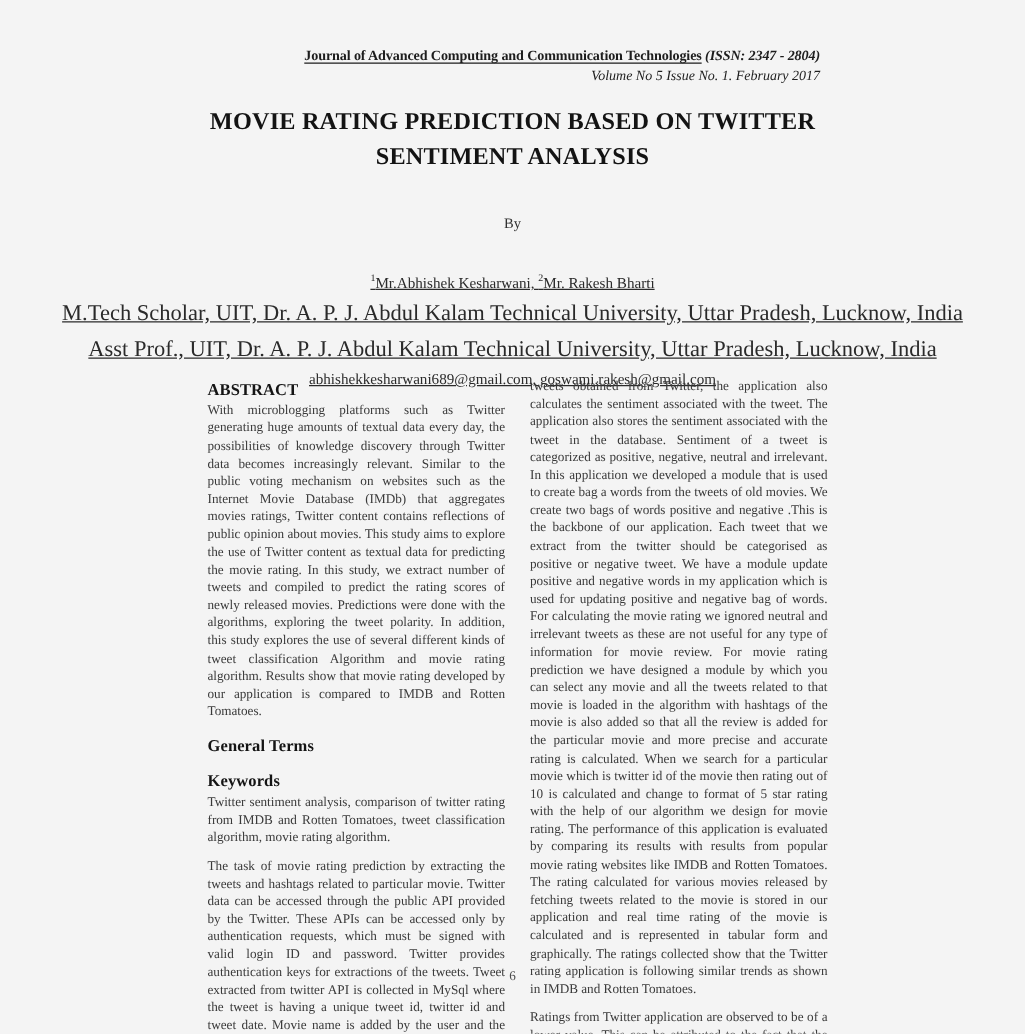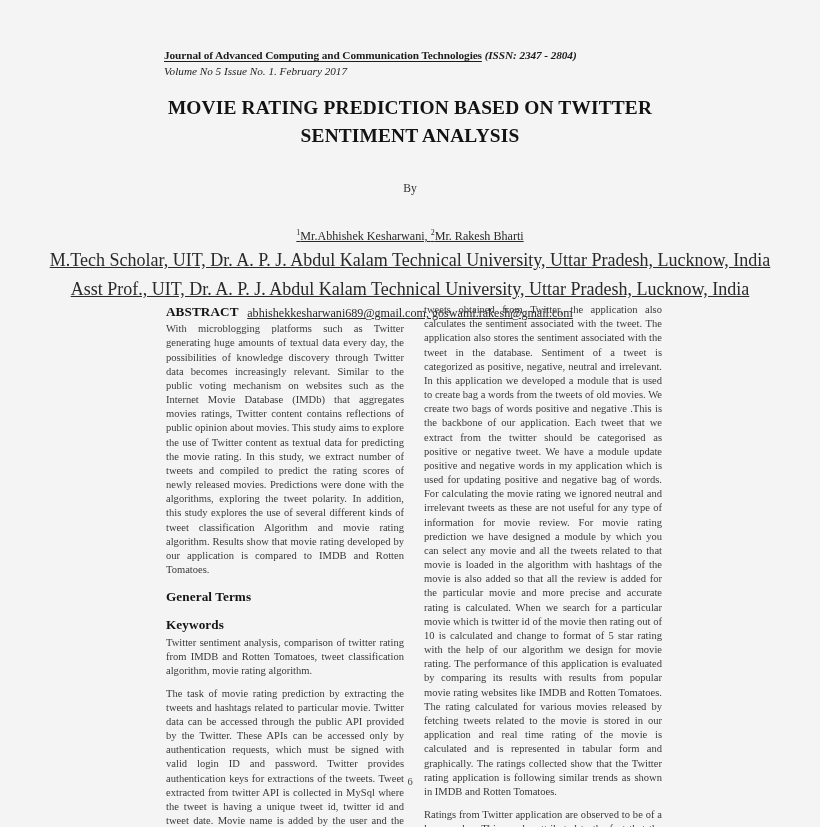--- a/index.html
+++ b/index.html
@@ -20,21 +20,22 @@
     width: 820px;
     height: 827px;
     box-sizing: border-box;
     padding: 0;
   }
 
   
   .journal-header {
     margin: 0 auto;
     width: 492px;
-    padding-top: 48px;
+    padding-top: 38px;
+    text-align: right;
   }
   .journal-line-1 {
     font-size: 11.3px;
     font-weight: bold;
     line-height: 1.35;
     letter-spacing: -0.1px;
     white-space: nowrap;
     color: #1d1d1d;
   }
   .journal-name {

